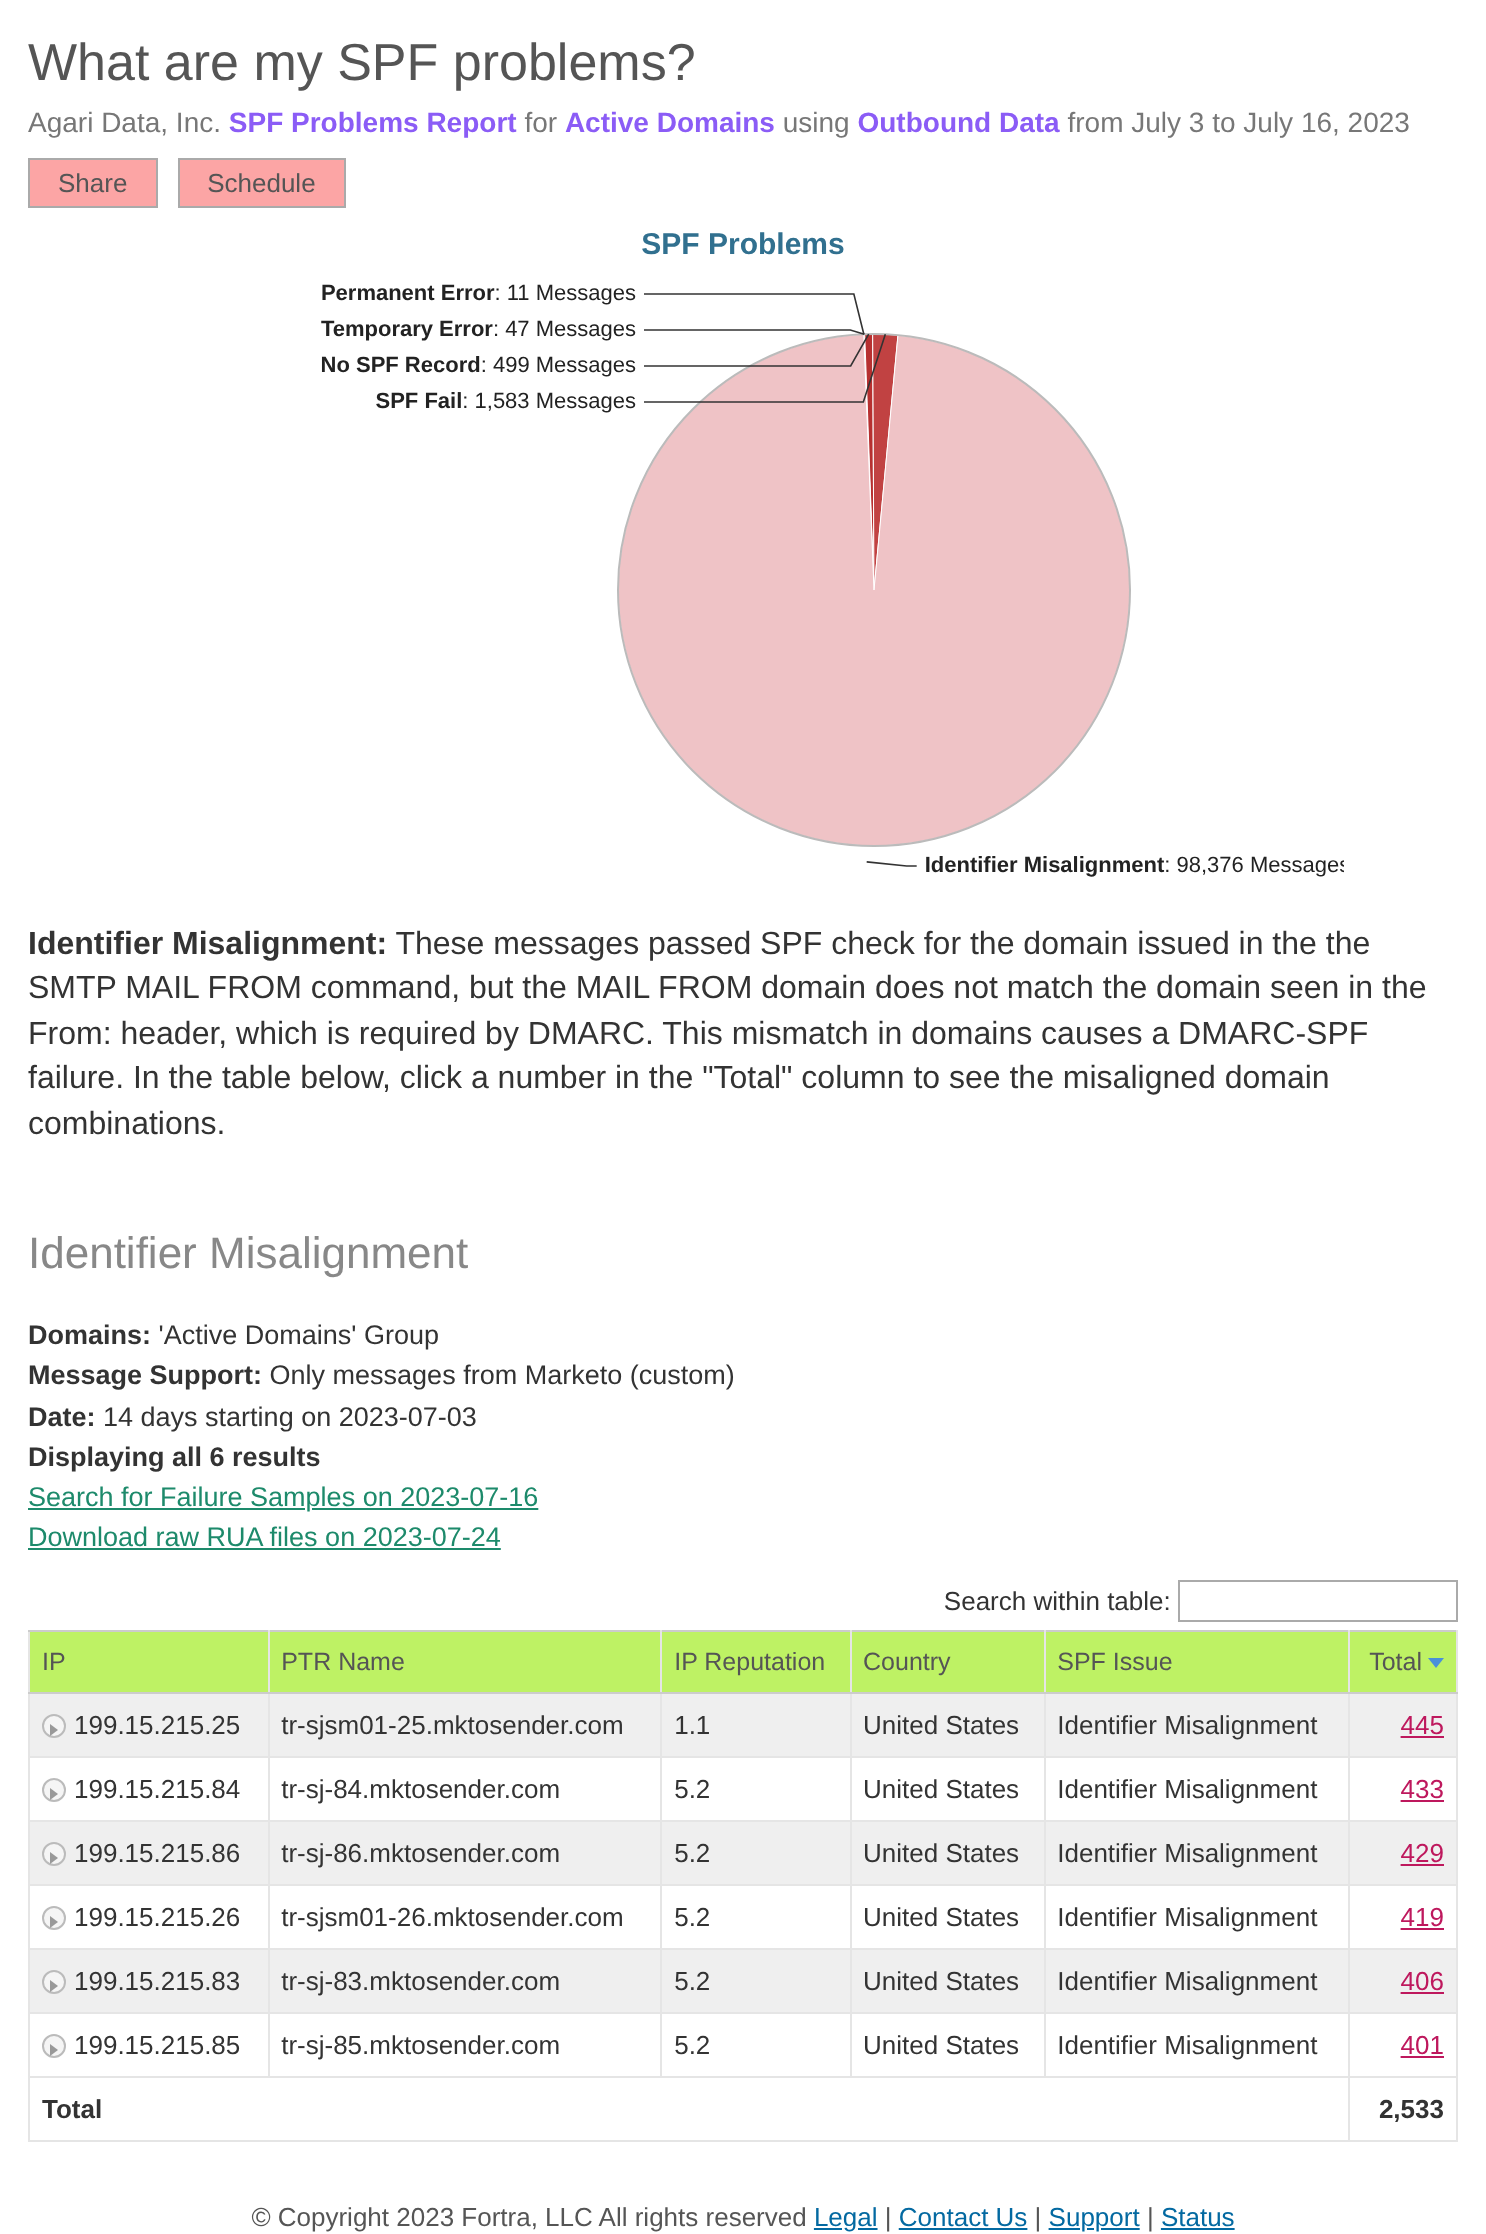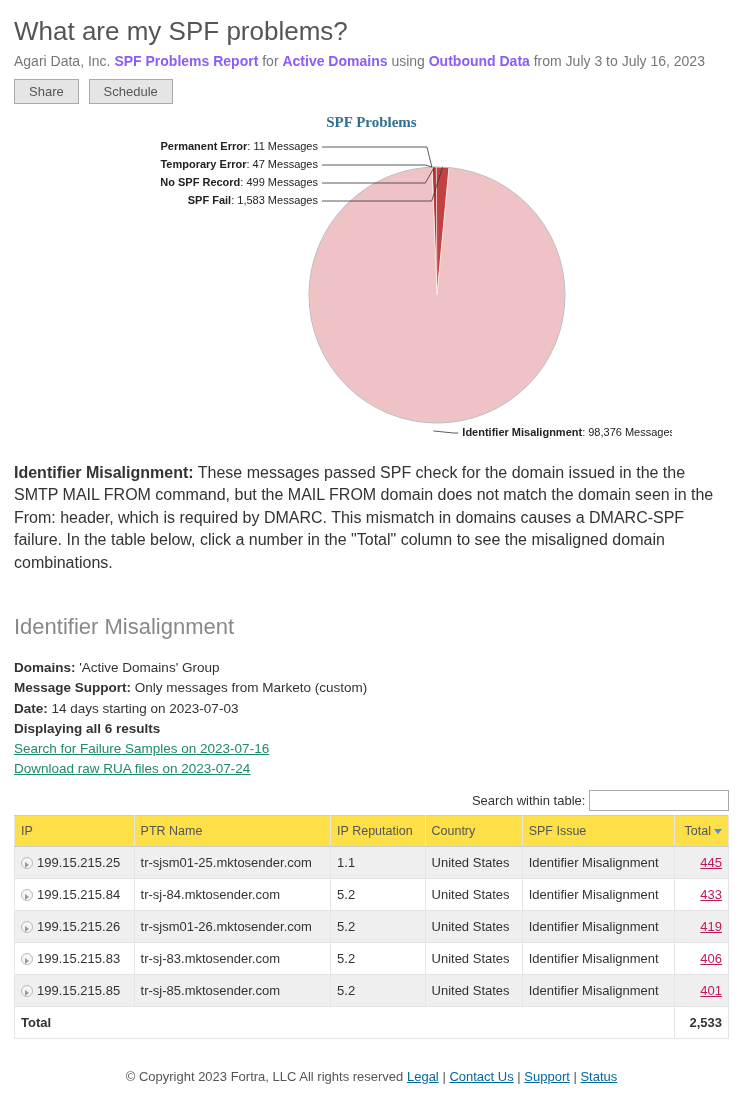--- a/index.html
+++ b/index.html
@@ -16,29 +16,29 @@
     font-size: 26px;
     font-weight: 400;
     color: #555;
     margin: 6px 0 6px 0;
   }
   .subtitle { color:#777; font-size:14px; margin-bottom:10px; }
   .subtitle b { color:#8b5cf6; font-weight:bold; }
   .btn {
     display:inline-block;
     border:1px solid #aaa;
-    background:#e5e5e5;
+    background:#fca5a5;
     color:#555;
     padding:4px 14px;
     font-size:13px;
     cursor:pointer;
     margin-right:6px;
   }
   .chart-wrap { text-align:center; margin-top:10px; }
-  .chart-title { color:#31708f; font-weight:bold; font-size:15px; margin-bottom:4px; font-family: Liberation Serif, serif; }
+  .chart-title { color:#31708f; font-weight:bold; font-size:15px; margin-bottom:4px; font-family: Liberation Sans, sans-serif; }
   .explain { margin-top:14px; font-size:16px; color:#333; line-height:1.4; }
   .explain b { color:#333; }
   h2 {
     font-size:22px;
     font-weight:400;
     color:#888;
     margin-top:40px;
   }
   .meta { font-size:13.5px; color:#333; line-height:1.5; }
   .meta b { color:#333; }
@@ -55,21 +55,21 @@
     border-collapse:collapse;
     font-size:13px;
     margin-top:4px;
   }
   th, td {
     text-align:left;
     padding:8px 6px;
     border:1px solid #e5e5e5;
   }
   th {
-    background:#fde047;
+    background:#bef264;
     color:#555;
     font-weight:400;
     font-size:12.5px;
     border-top:1px solid #ccc;
     border-bottom:1px solid #ccc;
   }
   tbody tr:nth-child(odd) td { background:#efefef; }
   tbody tr:nth-child(even) td { background:#fff; }
   .total-col { text-align:right; }
   .total-link { color:#be185d; text-decoration:underline; cursor:pointer; }
@@ -196,20 +196,28 @@
       </tr>
       <tr>
         <td><span class="expander"></span><span>199.15.215.84</span></td>
         <td>tr-sj-84.mktosender.com</td>
         <td>5.2</td>
         <td>United States</td>
         <td>Identifier Misalignment</td>
         <td class="total-col"><a class="total-link">433</a></td>
       </tr>
       <tr>
+        <td><span class="expander"></span><span>199.15.215.86</span></td>
+        <td>tr-sj-86.mktosender.com</td>
+        <td>5.2</td>
+        <td>United States</td>
+        <td>Identifier Misalignment</td>
+        <td class="total-col"><a class="total-link">429</a></td>
+      </tr>
+      <tr>
         <td><span class="expander"></span><span>199.15.215.26</span></td>
         <td>tr-sjsm01-26.mktosender.com</td>
         <td>5.2</td>
         <td>United States</td>
         <td>Identifier Misalignment</td>
         <td class="total-col"><a class="total-link">419</a></td>
       </tr>
       <tr>
         <td><span class="expander"></span><span>199.15.215.83</span></td>
         <td>tr-sj-83.mktosender.com</td>

